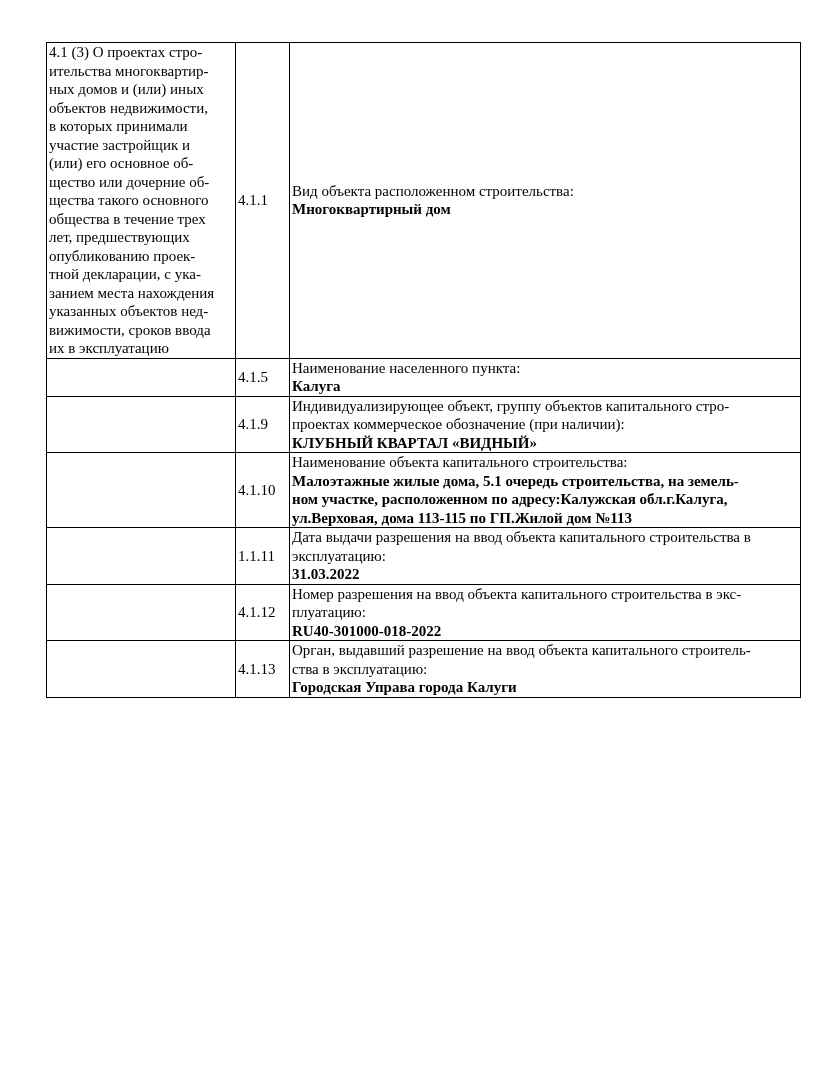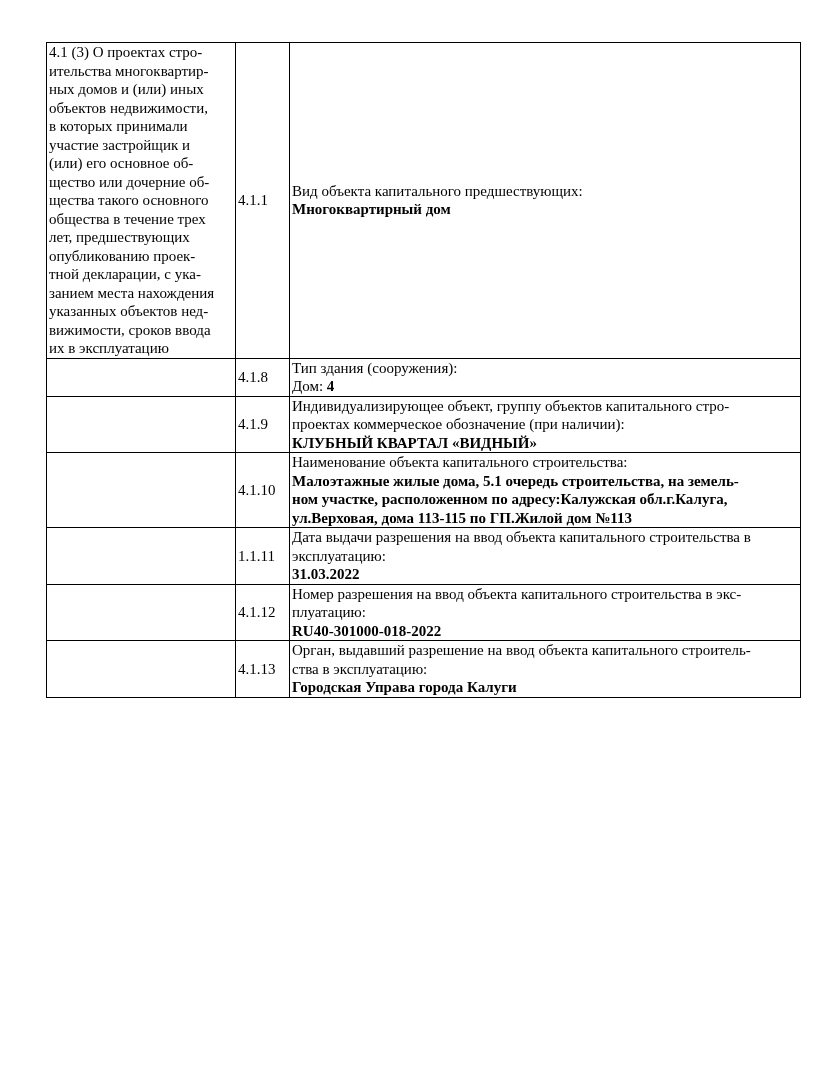--- a/index.html
+++ b/index.html
@@ -76,30 +76,30 @@
 общества в течение трех
 лет, предшествующих
 опубликованию проек-
 тной декларации, с ука-
 занием места нахождения
 указанных объектов нед-
 вижимости, сроков ввода
 их в эксплуатацию</td>
     <td class="code-cell">4.1.1</td>
     <td class="content-cell">
-      <div class="label-line">Вид объекта капитального предшествующих:</div>
+      <div class="label-line">Вид объекта расположенном строительства:</div>
       <div class="value-line"><span></span><span class="value-bold">Многоквартирный дом</span></div>
     </td>
   </tr>
         <tr>
     <td class="desc-cell"></td>
-    <td class="code-cell">4.1.8</td>
+    <td class="code-cell">4.1.5</td>
     <td class="content-cell">
-      <div class="label-line">Тип здания (сооружения):</div>
-      <div class="value-line"><span>Дом: </span><span class="value-bold">4</span></div>
+      <div class="label-line">Наименование населенного пункта:</div>
+      <div class="value-line"><span></span><span class="value-bold">Калуга</span></div>
     </td>
   </tr>
         <tr>
     <td class="desc-cell"></td>
     <td class="code-cell">4.1.9</td>
     <td class="content-cell">
       <div class="label-line">Индивидуализирующее объект, группу объектов капитального стро-
 проектах коммерческое обозначение (при наличии):</div>
       <div class="value-line"><span></span><span class="value-bold">КЛУБНЫЙ КВАРТАЛ «ВИДНЫЙ»</span></div>
     </td>

